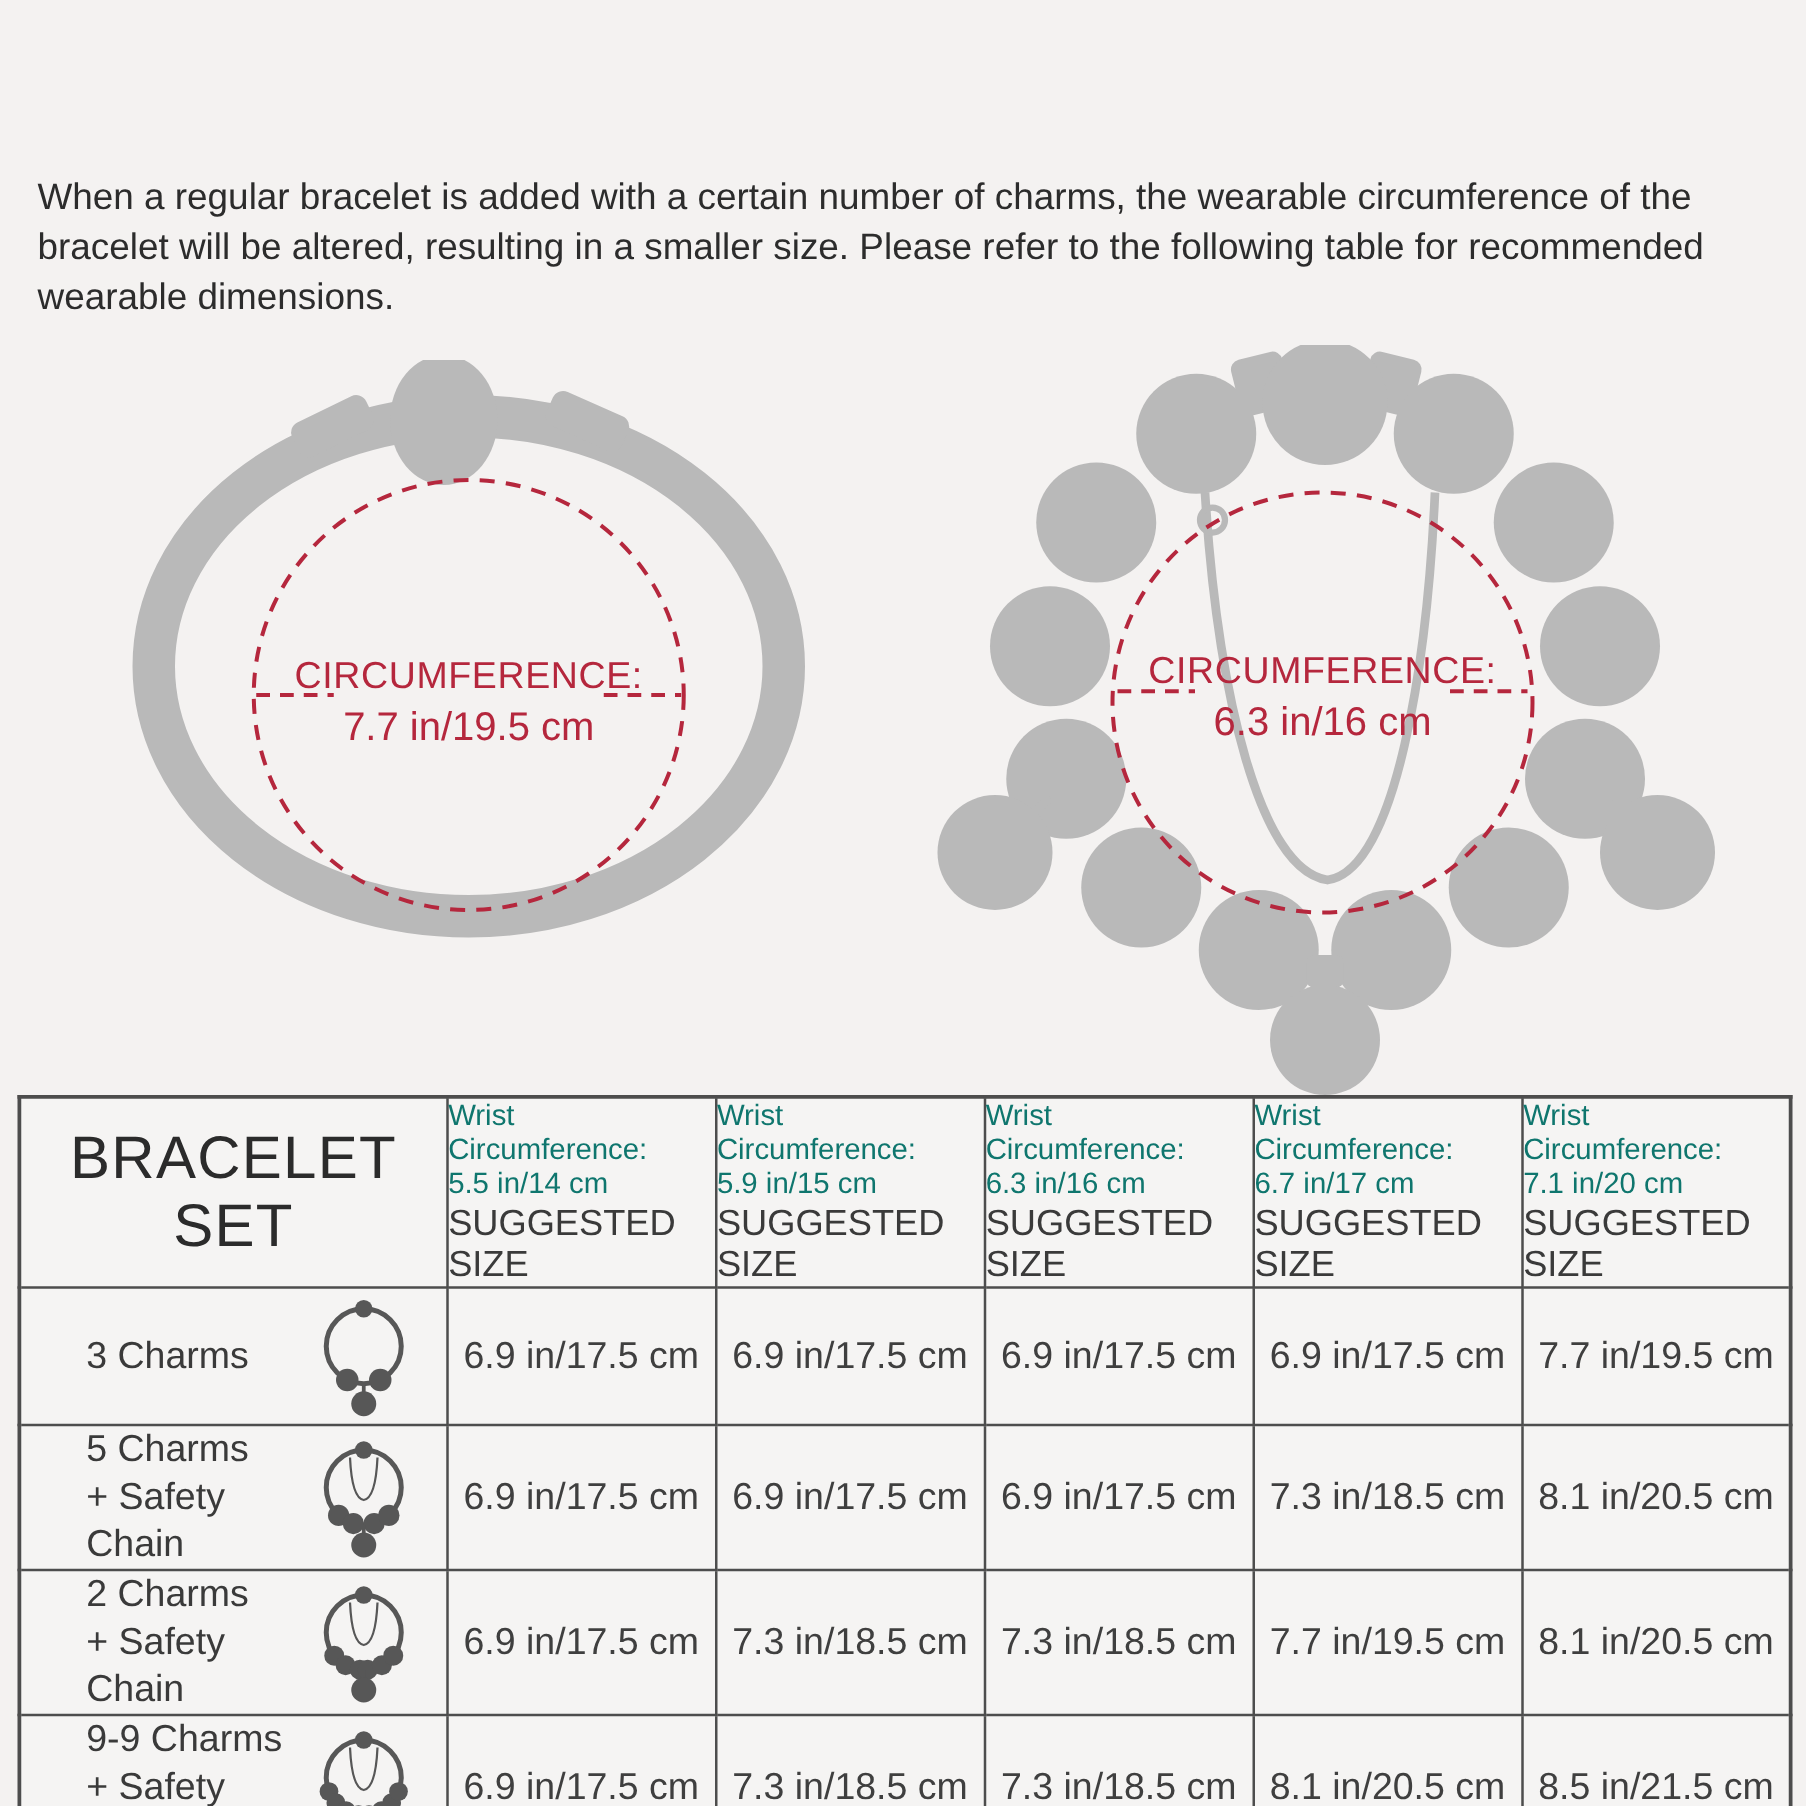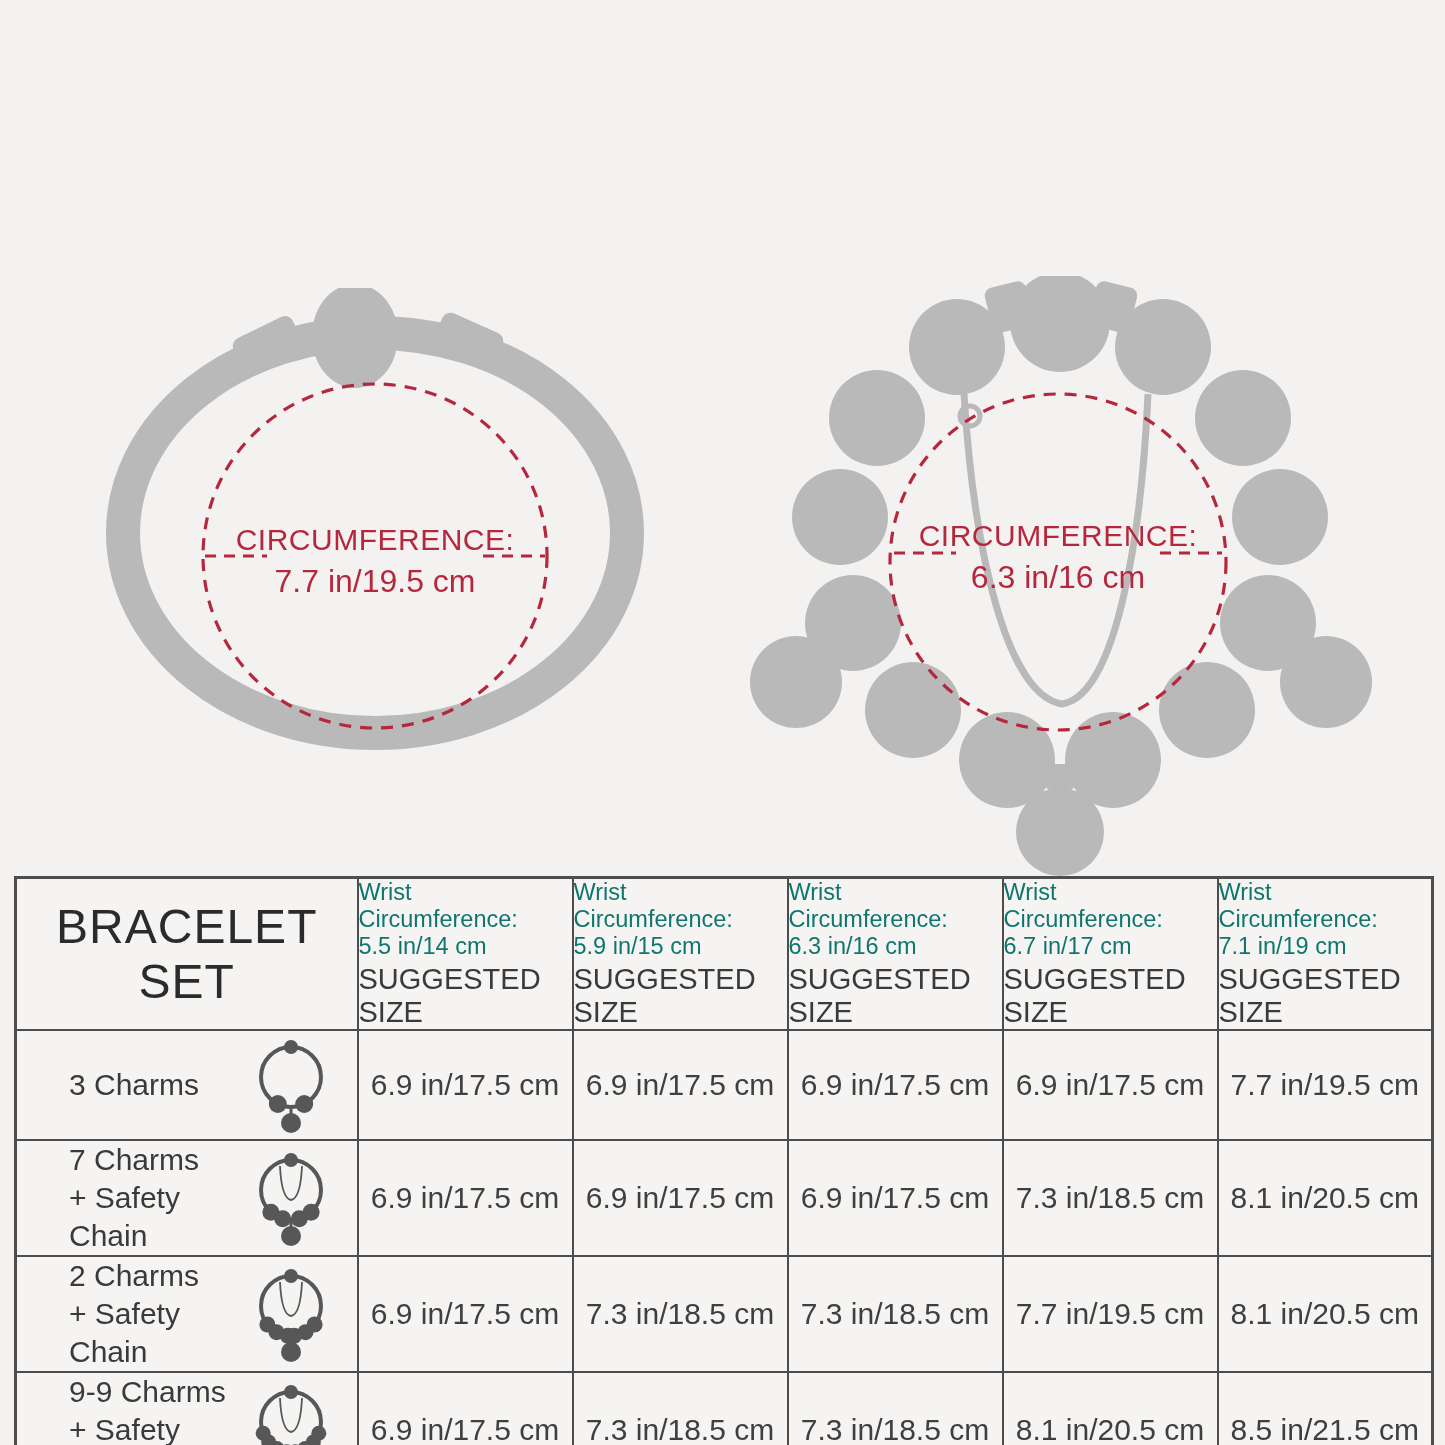--- a/index.html
+++ b/index.html
@@ -40,20 +40,21 @@
   .set-label{font-size:30px;line-height:38px;color:#3a3a3a;}
   .set-label span{display:block;}
   .set-icon{margin-left:auto;line-height:0;}
 </style>
 </head>
 <body>
 
 <div class="page">
 
 
+  <p class="intro">When a regular bracelet is added with a certain number of charms, the wearable circumference of the bracelet will be altered, resulting in a smaller size. Please refer to the following table for recommended wearable dimensions.</p>
 
   <svg class="fig fig-left" width="620" height="485" viewBox="0 0 620 485">
     <ellipse cx="310" cy="245" rx="252" ry="200" fill="none" stroke="#b9b9b9" stroke-width="34"></ellipse>
     <rect x="168" y="38" width="66" height="30" rx="9" fill="#b9b9b9" transform="rotate(-26 201 53)"></rect>
     <rect x="372" y="34" width="66" height="30" rx="9" fill="#b9b9b9" transform="rotate(24 405 49)"></rect>
     <ellipse cx="290" cy="48" rx="43" ry="52" fill="#b9b9b9"></ellipse>
     <circle cx="310" cy="268" r="172" fill="none" stroke="#b5273d" stroke-width="3.2" stroke-dasharray="12 9"></circle>
     <line x1="140" y1="268" x2="202" y2="268" stroke="#b5273d" stroke-width="3.2" stroke-dasharray="11 8"></line>
     <line x1="418" y1="268" x2="480" y2="268" stroke="#b5273d" stroke-width="3.2" stroke-dasharray="11 8"></line>
     <text x="310" y="262" text-anchor="middle" fill="#b5273d" class="circ-label">CIRCUMFERENCE:</text>
@@ -123,21 +124,21 @@
             <span class="red">6.3 in/16 cm</span>
             <span class="sug">SUGGESTED SIZE</span>
           </th>
           <th class="col-h">
             <span class="red">Wrist Circumference:</span>
             <span class="red">6.7 in/17 cm</span>
             <span class="sug">SUGGESTED SIZE</span>
           </th>
           <th class="col-h">
             <span class="red">Wrist Circumference:</span>
-            <span class="red">7.1 in/19 cm</span>
+            <span class="red">7.1 in/20 cm</span>
             <span class="sug">SUGGESTED SIZE</span>
           </th>
         </tr>
     </thead>
     <tbody id="table-body">
         <tr>
           <td class="set-cell">
             <div class="set-wrap">
               <div class="set-label">
                 <span>3 Charms</span>
@@ -155,21 +156,21 @@
           <td class="size-cell">6.9 in/17.5 cm</td>
           <td class="size-cell">6.9 in/17.5 cm</td>
           <td class="size-cell">6.9 in/17.5 cm</td>
           <td class="size-cell">6.9 in/17.5 cm</td>
           <td class="size-cell">7.7 in/19.5 cm</td>
         </tr>
         <tr>
           <td class="set-cell">
             <div class="set-wrap">
               <div class="set-label">
-                <span>7 Charms</span>
+                <span>5 Charms</span>
                 <span>+ Safety Chain</span>
               </div>
               <span class="set-icon"><svg width="96" height="108" viewBox="0 0 96 108">
                   <circle cx="48" cy="46" r="30" fill="none" stroke="#575757" stroke-width="4"></circle>
                   <circle cx="48" cy="16" r="7" fill="#575757"></circle>
                   <path d="M37 22 C38 44 42 55 48 56 C54 55 58 44 59 22" fill="none" stroke="#575757" stroke-width="1.8"></path>
                   <circle cx="27.9" cy="68.3" r="8.5" fill="#575757"></circle>
                   <circle cx="39.7" cy="74.8" r="8.5" fill="#575757"></circle>
                   <circle cx="56.3" cy="74.8" r="8.5" fill="#575757"></circle>
                   <circle cx="68.1" cy="68.3" r="8.5" fill="#575757"></circle>

